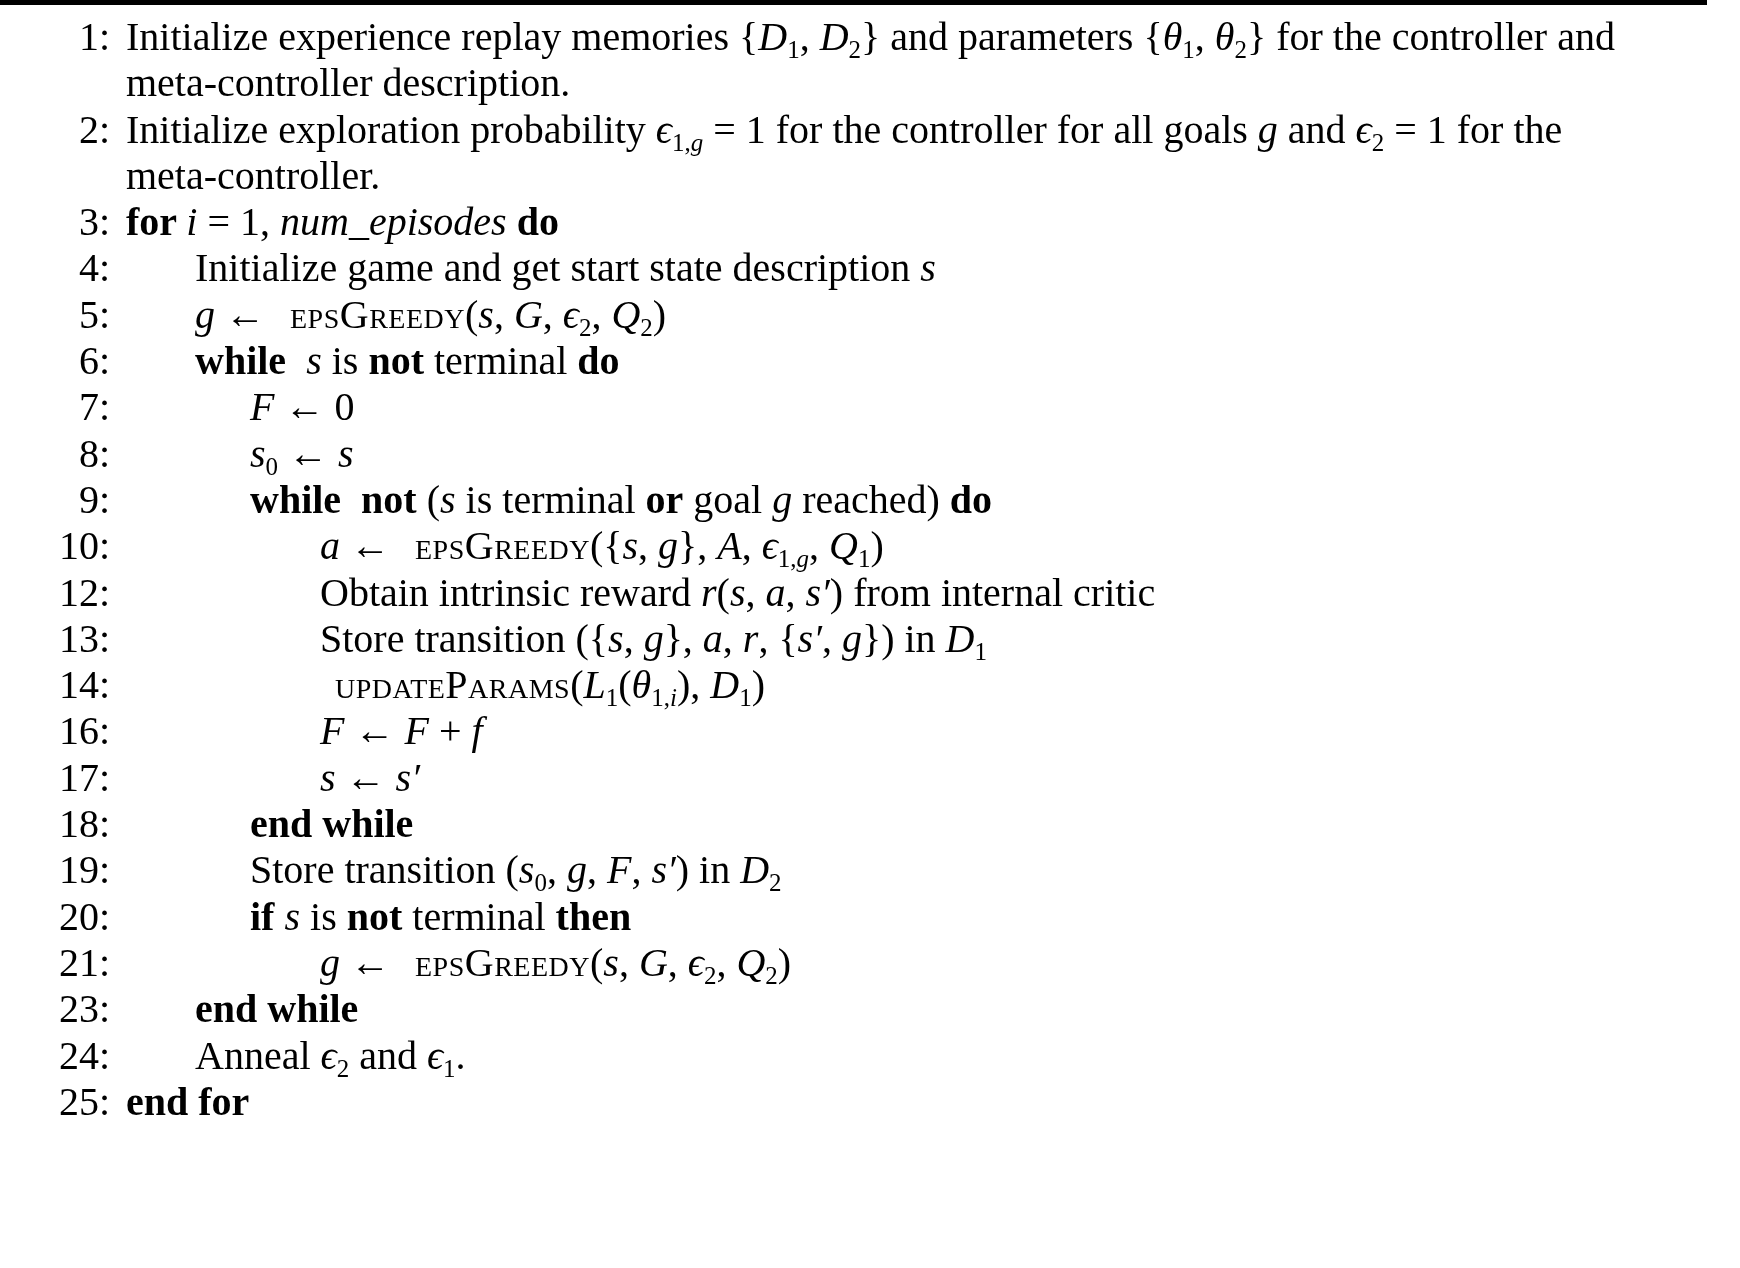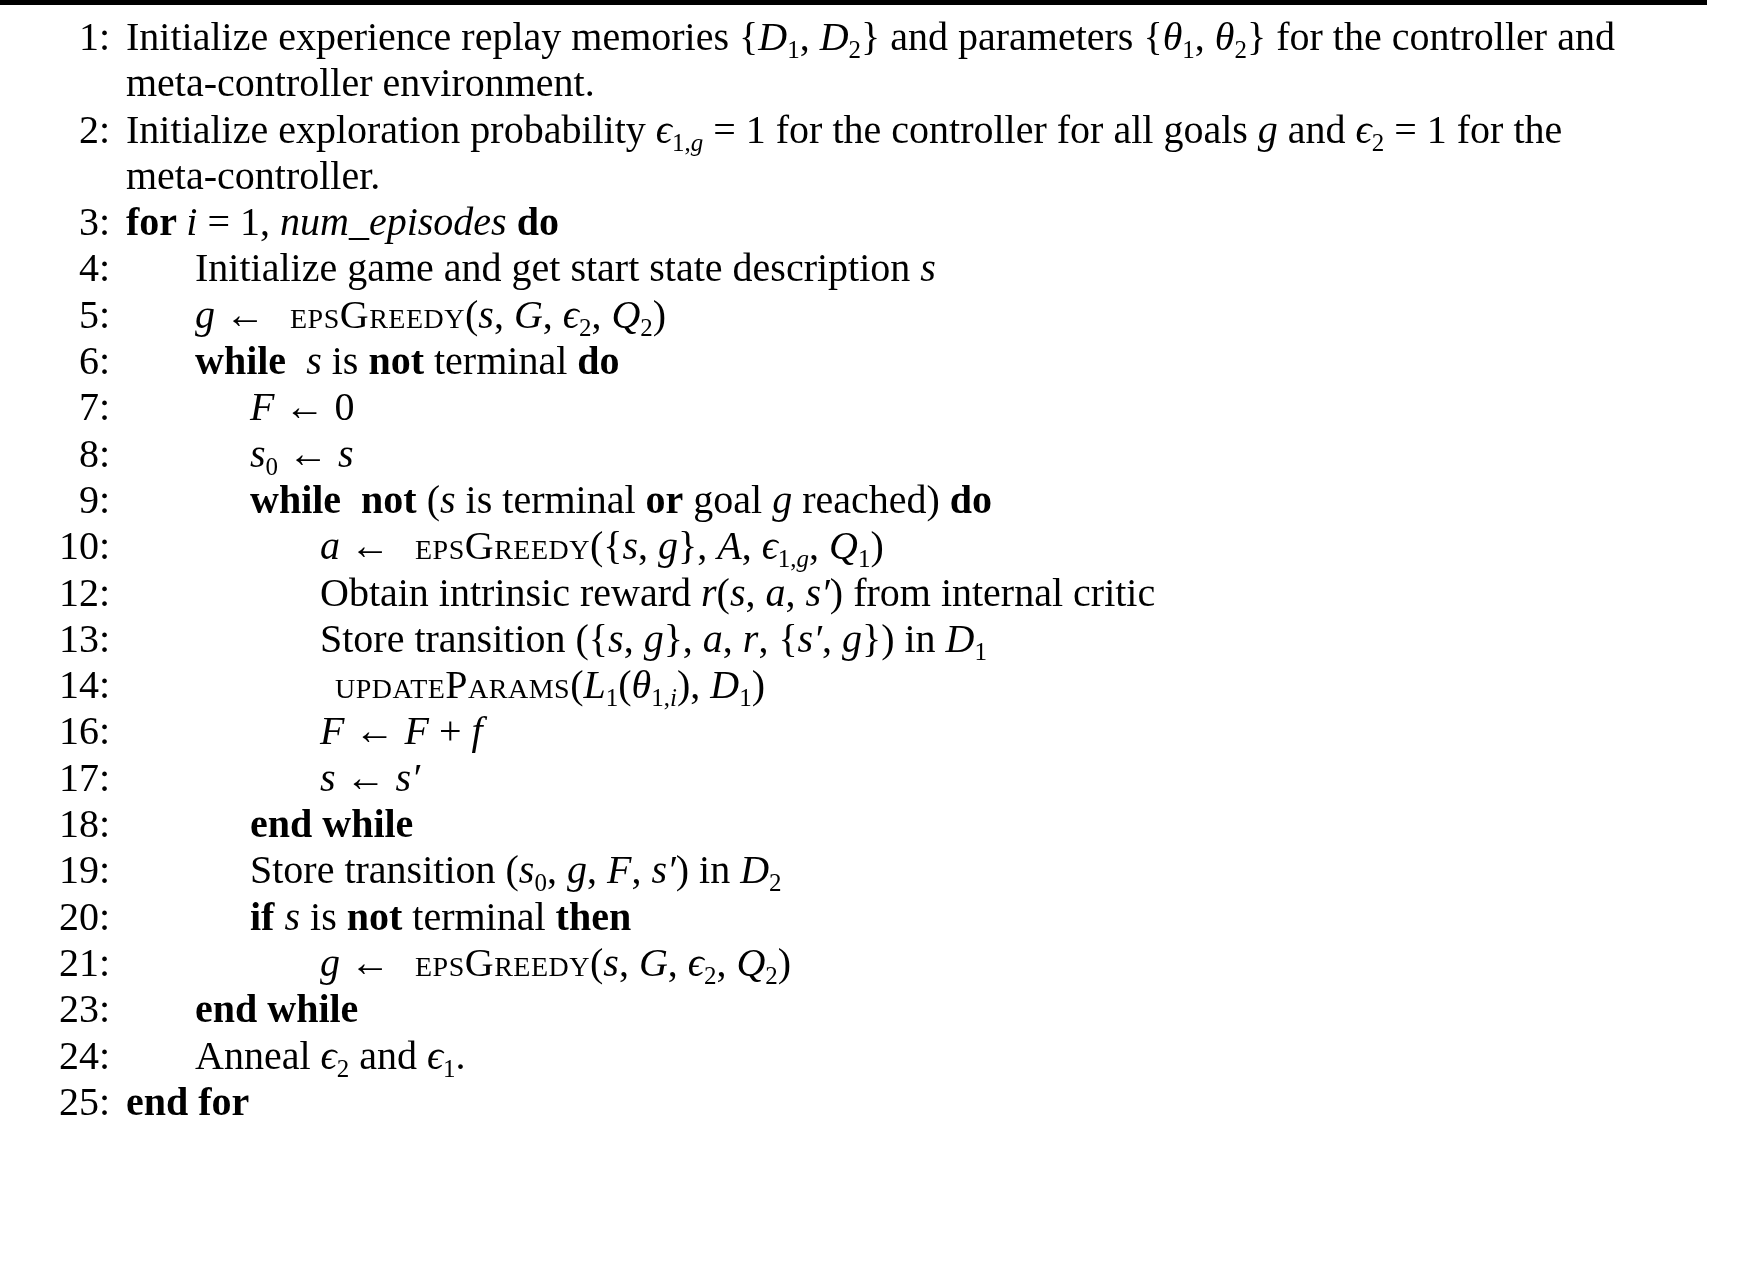--- a/index.html
+++ b/index.html
@@ -64,21 +64,21 @@
   }
   sub.ssub i { font-style: italic; }
 </style>
 </head>
 <body>
 
 <div class="algo">
   <div class="toprule" style="width: 1707px; background: rgb(0, 0, 0);"></div>
   <div class="lines">
       <div class="row"><span class="num">1:</span><span class="code ind0"><span class="rm">Initialize experience replay memories {</span><span class="cal">D</span><sub class="ssub">1</sub><span class="rm">, </span><span class="cal">D</span><sub class="ssub">2</sub><span class="rm">} and parameters {</span><span class="it">θ</span><sub class="ssub">1</sub><span class="rm">, </span><span class="it">θ</span><sub class="ssub">2</sub><span class="rm">} for the controller and</span></span></div>
-      <div class="row"><span class="num"></span><span class="code ind0"><span class="rm">meta-controller environment.</span></span></div>
+      <div class="row"><span class="num"></span><span class="code ind0"><span class="rm">meta-controller description.</span></span></div>
       <div class="row"><span class="num">2:</span><span class="code ind0"><span class="rm">Initialize exploration probability </span><span class="it">ϵ</span><sub class="ssub">1,<i>g</i></sub><span class="rm"> = 1 for the controller for all goals </span><span class="it">g</span><span class="rm"> and </span><span class="it">ϵ</span><sub class="ssub">2</sub><span class="rm"> = 1 for the</span></span></div>
       <div class="row"><span class="num"></span><span class="code ind0"><span class="rm">meta-controller.</span></span></div>
       <div class="row"><span class="num">3:</span><span class="code ind0"><span class="bf">for </span><span class="it">i</span><span class="rm"> = 1, </span><span class="it">num_episodes</span><span class="bf"> do</span></span></div>
       <div class="row"><span class="num">4:</span><span class="code ind1"><span class="rm">Initialize game and get start state description </span><span class="it">s</span></span></div>
       <div class="row"><span class="num">5:</span><span class="code ind1"><span class="it">g</span><span class="rm"> ← </span><span class="sc">epsGreedy</span><span class="rm">(</span><span class="it">s</span><span class="rm">, </span><span class="cal">G</span><span class="rm">, </span><span class="it">ϵ</span><sub class="ssub">2</sub><span class="rm">, </span><span class="it">Q</span><sub class="ssub">2</sub><span class="rm">)</span></span></div>
       <div class="row"><span class="num">6:</span><span class="code ind1"><span class="bf">while&nbsp; </span><span class="it">s</span><span class="rm"> is </span><span class="bf">not</span><span class="rm"> terminal </span><span class="bf">do</span></span></div>
       <div class="row"><span class="num">7:</span><span class="code ind2"><span class="it">F</span><span class="rm"> ← 0</span></span></div>
       <div class="row"><span class="num">8:</span><span class="code ind2"><span class="it">s</span><sub class="ssub">0</sub><span class="rm"> ← </span><span class="it">s</span></span></div>
       <div class="row"><span class="num">9:</span><span class="code ind2"><span class="bf">while&nbsp; not </span><span class="rm">(</span><span class="it">s</span><span class="rm"> is terminal </span><span class="bf">or</span><span class="rm"> goal </span><span class="it">g</span><span class="rm"> reached) </span><span class="bf">do</span></span></div>
       <div class="row"><span class="num">10:</span><span class="code ind3"><span class="it">a</span><span class="rm"> ← </span><span class="sc">epsGreedy</span><span class="rm">({</span><span class="it">s</span><span class="rm">, </span><span class="it">g</span><span class="rm">}, </span><span class="cal">A</span><span class="rm">, </span><span class="it">ϵ</span><sub class="ssub">1,<i>g</i></sub><span class="rm">, </span><span class="it">Q</span><sub class="ssub">1</sub><span class="rm">)</span></span></div>

